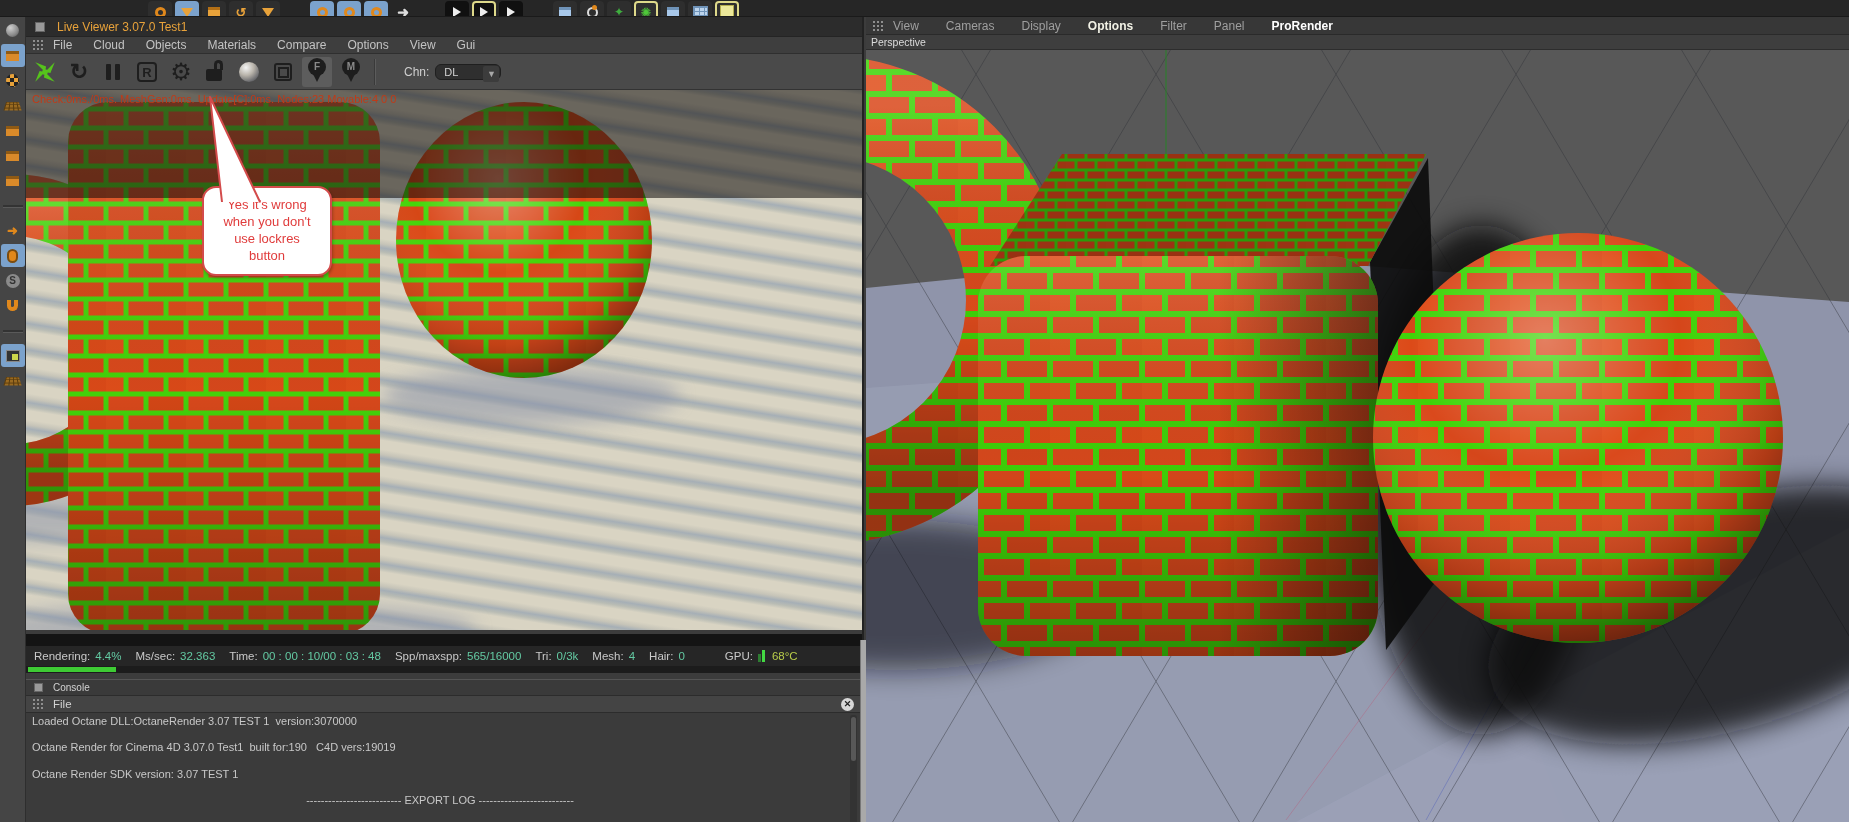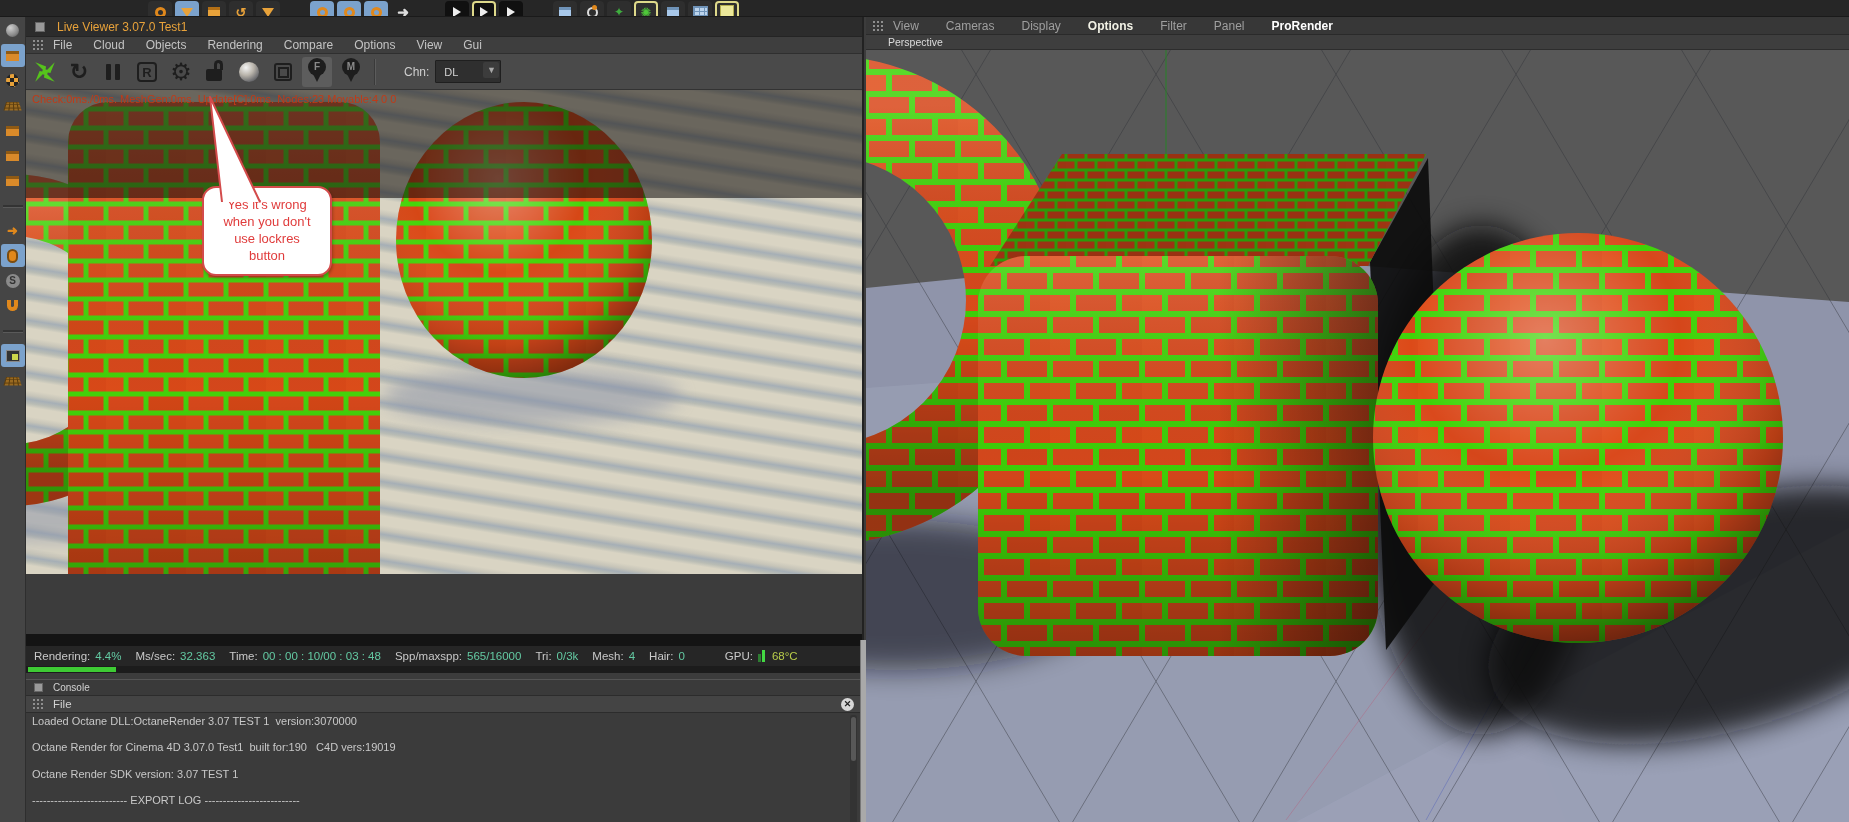--- a/index.html
+++ b/index.html
@@ -67,27 +67,27 @@
   .lock .sh{position:absolute;left:10px;top:0;width:9px;height:10px;border:3px solid #1e1e1e;border-bottom:none;border-radius:6px 6px 0 0}
   .lock .bd{position:absolute;left:2px;top:9px;width:16px;height:12px;background:#1e1e1e;border-radius:2px}
   .ball20{width:20px;height:20px;border-radius:50%;background:radial-gradient(circle at 35% 28%,#f4f4f4,#b9b4ab 40%,#6f6f72 72%,#2e2e2e)}
   .region{width:18px;height:18px;border:2px solid #1e1e1e;border-radius:3px;position:relative}
   .region::after{content:"";position:absolute;right:1px;bottom:1px;width:7px;height:7px;border:2px solid #1e1e1e}
   .pin{width:26px;height:28px;position:relative;display:flex;justify-content:center}
   .pin .c{width:18px;height:18px;border-radius:50%;background:#1d1d1d;color:#8a8a8a;font-size:10px;font-weight:bold;text-align:center;line-height:18px}
   .pin::after{content:"";position:absolute;top:16px;left:9px;border:4px solid transparent;border-top:8px solid #1d1d1d}
   .sep{width:2px;height:26px;margin:0 8px;background:#3a3a3a;border-right:1px solid #5c5c5c}
   .chn-label{color:#cfcfcf;font-size:12px;margin:0 6px 0 20px}
-  .chn-select{width:66px;height:23px;background:#2f2f2f;border:1px solid #1f1f1f;border-radius:1px;color:#d2d2d2;
+  .chn-select{width:66px;height:16px;background:#2f2f2f;border:1px solid #1f1f1f;border-radius:6px;color:#d2d2d2;
     font-size:11px;display:flex;align-items:center;padding-left:8px;position:relative}
   .chn-select .dd{position:absolute;right:1px;top:1px;width:16px;height:16px;background:#3c3c3c;color:#a8a8a8;
     font-size:9px;text-align:center;line-height:16px;border-radius:2px}
 
   
-  #render{left:0;top:73px;width:836px;height:484px;overflow:hidden;
+  #render{left:0;top:73px;width:836px;height:540px;overflow:hidden;
     background:repeating-linear-gradient(9deg,#d9d4c3 0px,#d9d4c3 9px,#b9bcb4 13px,#a6afb6 17px,#c6c4b8 21px,#d9d4c3 26px);}
   #render svg{position:absolute;left:0;top:0}
   #darkband{left:0;top:0;width:836px;height:108px;background:rgba(14,11,9,0.55);}
   #overlay-text{left:6px;top:3px;font-size:11px;color:#c13a17;white-space:nowrap;}
   #bubble{left:176px;top:96px;width:130px;background:#fff;border:2px solid #d34b4b;border-radius:14px;
     color:#e03c3c;font-size:13px;text-align:center;white-space:pre-line;line-height:1.3;padding:9px 4px;box-shadow:1px 2px 3px rgba(0,0,0,.25)}
   #tail{left:0;top:0;pointer-events:none}
 
   
   #gap1{left:0;top:617px;width:836px;height:12px;background:#141414;}
@@ -121,21 +121,21 @@
   #split-top{left:862px;top:17px;width:2px;height:623px;background:#222;}
   #split-bot{left:860px;top:640px;width:6px;height:182px;background:#a9a9a9;border-left:1px solid #777;}
 
   
   #vp{left:866px;top:17px;width:1160px;height:805px;background:#585858;}
   #vp-menu{left:0;top:0;width:983px;height:18px;background:#373737;display:flex;align-items:center;border-bottom:1px solid #2a2a2a;}
   .vmi{color:#9f9f9f;font-size:12px;margin-right:27px}
   .vmi.active{color:#f2f2e6;font-weight:bold}
   .vmi.prorender{color:#ffffff;font-weight:bold}
   #vp-label-bar{left:0;top:18px;width:983px;height:15px;background:#3e3e3e;border-bottom:1px solid #2d2d2d;display:flex;align-items:center;}
-  #vp-label-bar .t{color:#dcdcdc;font-size:10.5px;margin-left:22px}
+  #vp-label-bar .t{color:#dcdcdc;font-size:10.5px;margin-left:5px}
   #vp-canvas{left:0;top:33px;width:983px;height:772px;}
 </style>
 </head>
 <body>
 
 <div id="topstrip" class="abs">
   <span class="ti">
       <span class="g-ring"></span>
     </span>
   <span class="ti blue">
@@ -250,21 +250,21 @@
   <div id="lv-title" class="abs">
     <span class="wicon"></span>
     <span class="t">Live Viewer 3.07.0 Test1</span>
   </div>
 
   <div id="lv-menu" class="abs">
     <span class="grip"></span>
     <span class="mitem">File</span>
     <span class="mitem">Cloud</span>
     <span class="mitem">Objects</span>
-    <span class="mitem">Rendering</span>
+    <span class="mitem">Materials</span>
     <span class="mitem">Compare</span>
     <span class="mitem">Options</span>
     <span class="mitem">View</span>
     <span class="mitem">Gui</span>
   </div>
 
   <div id="lv-toolbar" class="abs">
     <span class="tb octane">
       <svg width="26" height="26" viewBox="0 0 24 24">
           <g fill="#56c31c">
@@ -415,21 +415,21 @@
     <span class="t">Console</span>
   </div>
   <div id="con-file" class="abs">
     <span class="grip"></span>
     <span class="t">File</span>
     <span class="close">✕</span>
   </div>
   <div id="con-body" class="abs"><span style="display: block;">Loaded Octane DLL:OctaneRender 3.07 TEST 1  version:3070000</span>
 <span style="display: block;">Octane Render for Cinema 4D 3.07.0 Test1  built for:190   C4D vers:19019</span>
 <span style="display: block;">Octane Render SDK version: 3.07 TEST 1</span>
-<span style="display: block;">-------------------------- EXPORT LOG --------------------------</span>
+<span style="display: block; text-align: center;">-------------------------- EXPORT LOG --------------------------</span>
 <span style="display: block;">Export materials time= 60.91 ms</span>
 
 
 </div>
   <div id="con-scroll" class="abs">
       <span class="thumb abs"></span>
     </div>
 </div>
 
 <div id="split-top" class="abs"></div>

